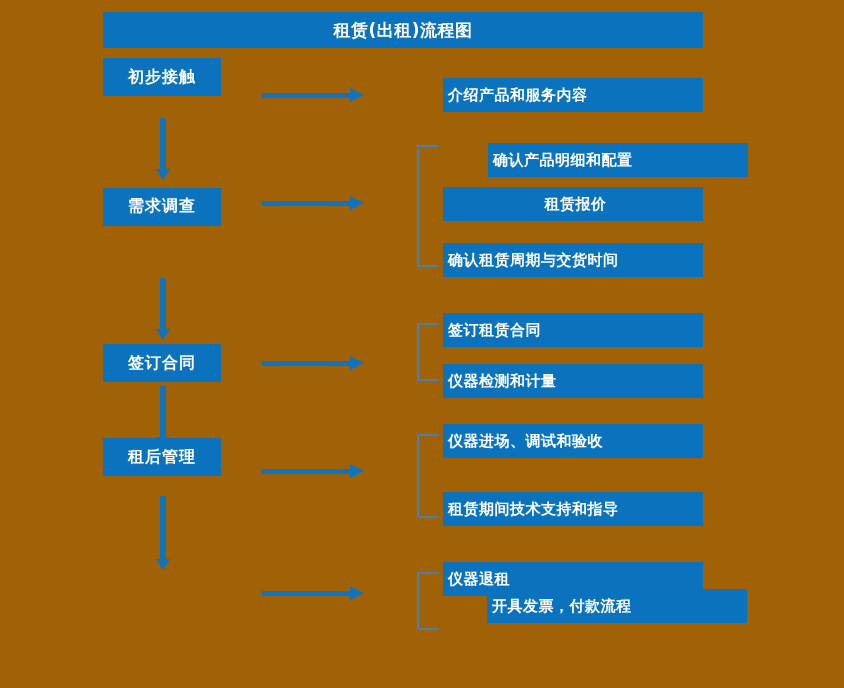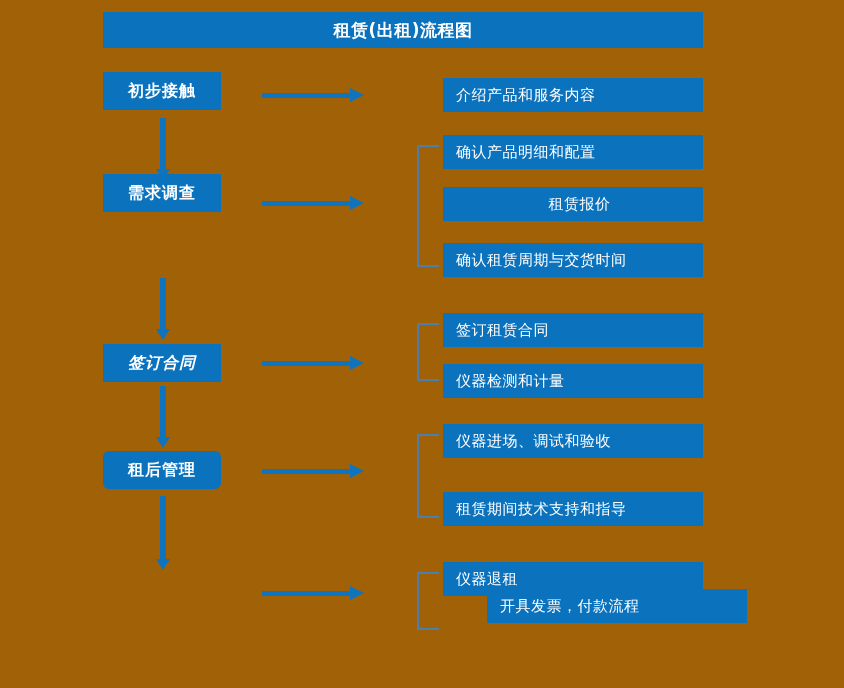--- a/index.html
+++ b/index.html
@@ -56,22 +56,22 @@
     left:443px;
     width:260px;
     height:34px;
     background:#0b72bd;
     display:flex;
     align-items:center;
   }
   .detail-box .detail-label{
     color:#ffffff;
     font-size:15px;
-    font-weight:normal;
-    padding-left:13px;
+    font-weight:bold;
+    padding-left:5px;
     letter-spacing:0.5px;
     line-height:1;
   }
   
   .h-arrow{
     position:absolute;
     left:262px;
     width:102px;
     height:14px;
   }
@@ -165,37 +165,37 @@
   <div class="h-arrow" style="top:586px;">
     <div class="shaft"></div>
     <div class="head"></div>
   </div>
 
   <div class="bracket" style="top:145px;height:122px;"></div>
   <div class="bracket" style="top:323px;height:58px;"></div>
   <div class="bracket" style="top:434px;height:84px;"></div>
   <div class="bracket" style="top:572px;height:58px;"></div>
 
-  <div class="stage-box" style="top:72px;">
+  <div class="stage-box" style="top:58px;">
     <span class="stage-label">初步接触</span>
   </div>
-  <div class="stage-box" style="top:174px;">
+  <div class="stage-box" style="top:188px;font-family:Liberation Mono, monospace;">
     <span class="stage-label">需求调查</span>
   </div>
-  <div class="stage-box" style="top:344px;font-style:italic;">
+  <div class="stage-box" style="top:344px;">
     <span class="stage-label">签订合同</span>
   </div>
-  <div class="stage-box" style="top:451px;border-radius:6px;">
+  <div class="stage-box" style="top:438px;">
     <span class="stage-label">租后管理</span>
   </div>
 
   <div class="detail-box" style="top:78px;">
     <span class="detail-label">介绍产品和服务内容</span>
   </div>
-  <div class="detail-box" style="top:135px;">
+  <div class="detail-box" style="top:143px;margin-left:45px;">
     <span class="detail-label">确认产品明细和配置</span>
   </div>
   <div class="detail-box" style="top:187px;justify-content:center;">
     <span class="detail-label">租赁报价</span>
   </div>
   <div class="detail-box" style="top:243px;">
     <span class="detail-label">确认租赁周期与交货时间</span>
   </div>
   <div class="detail-box" style="top:313px;">
     <span class="detail-label">签订租赁合同</span>

